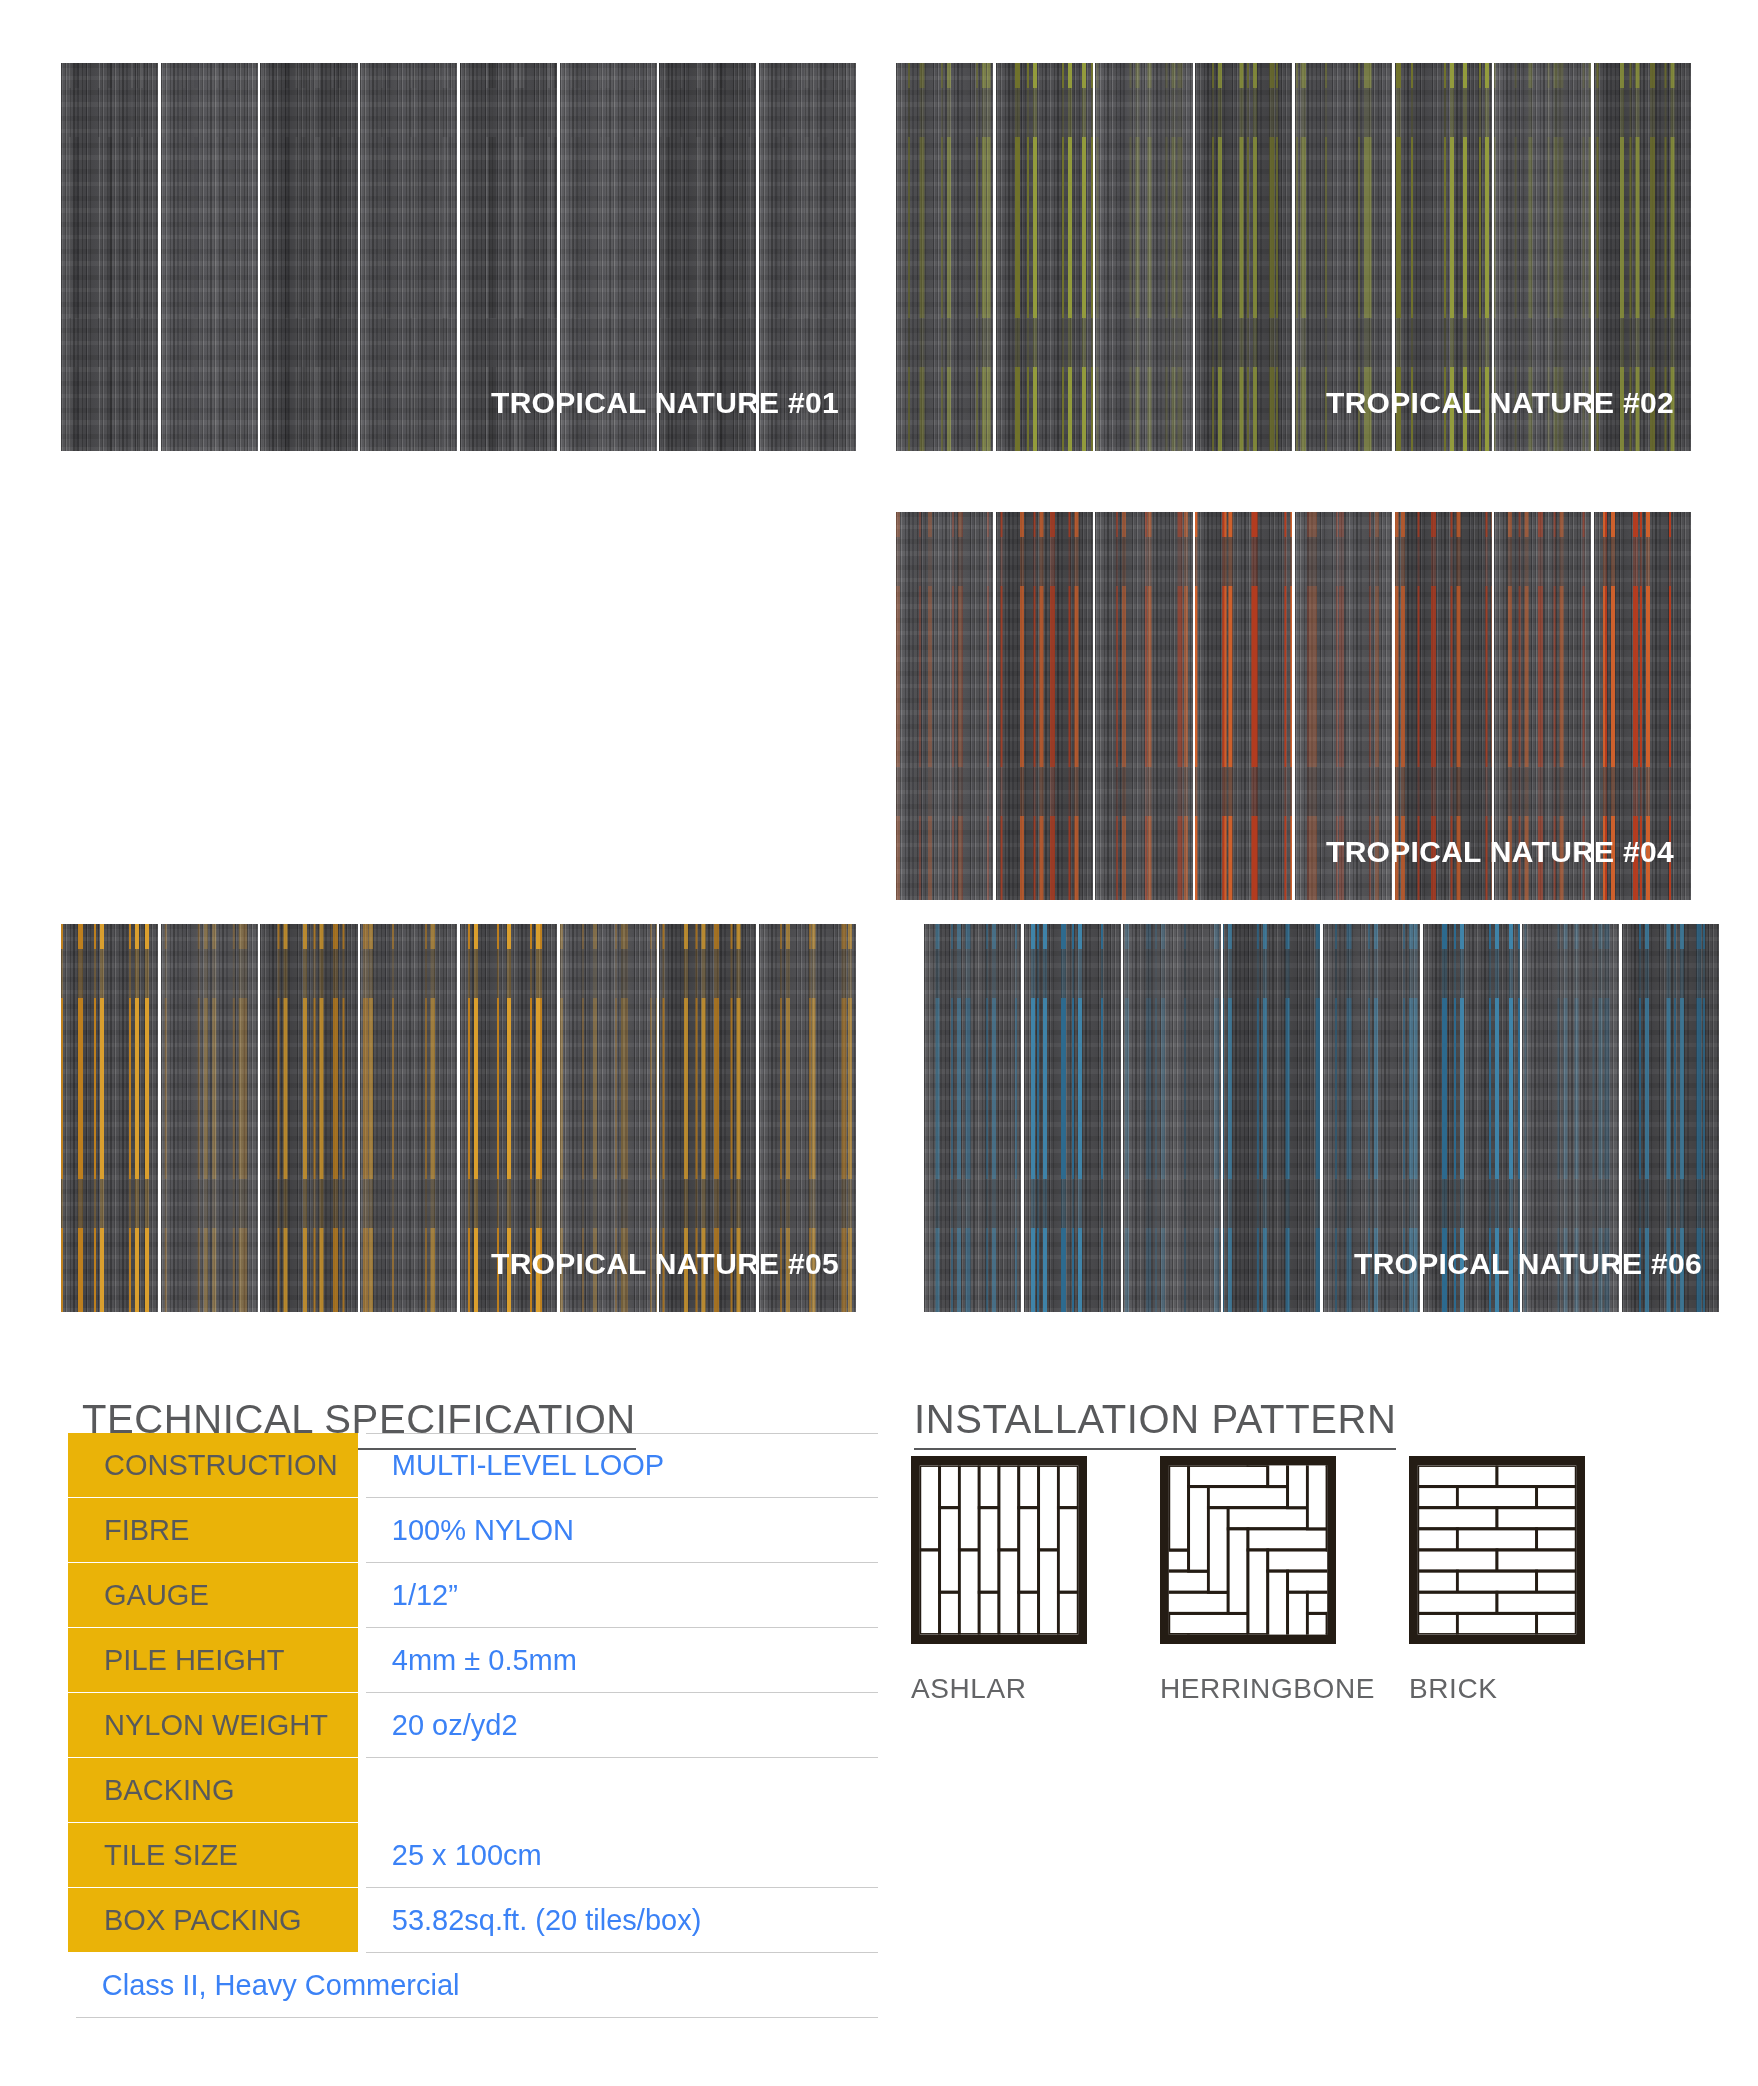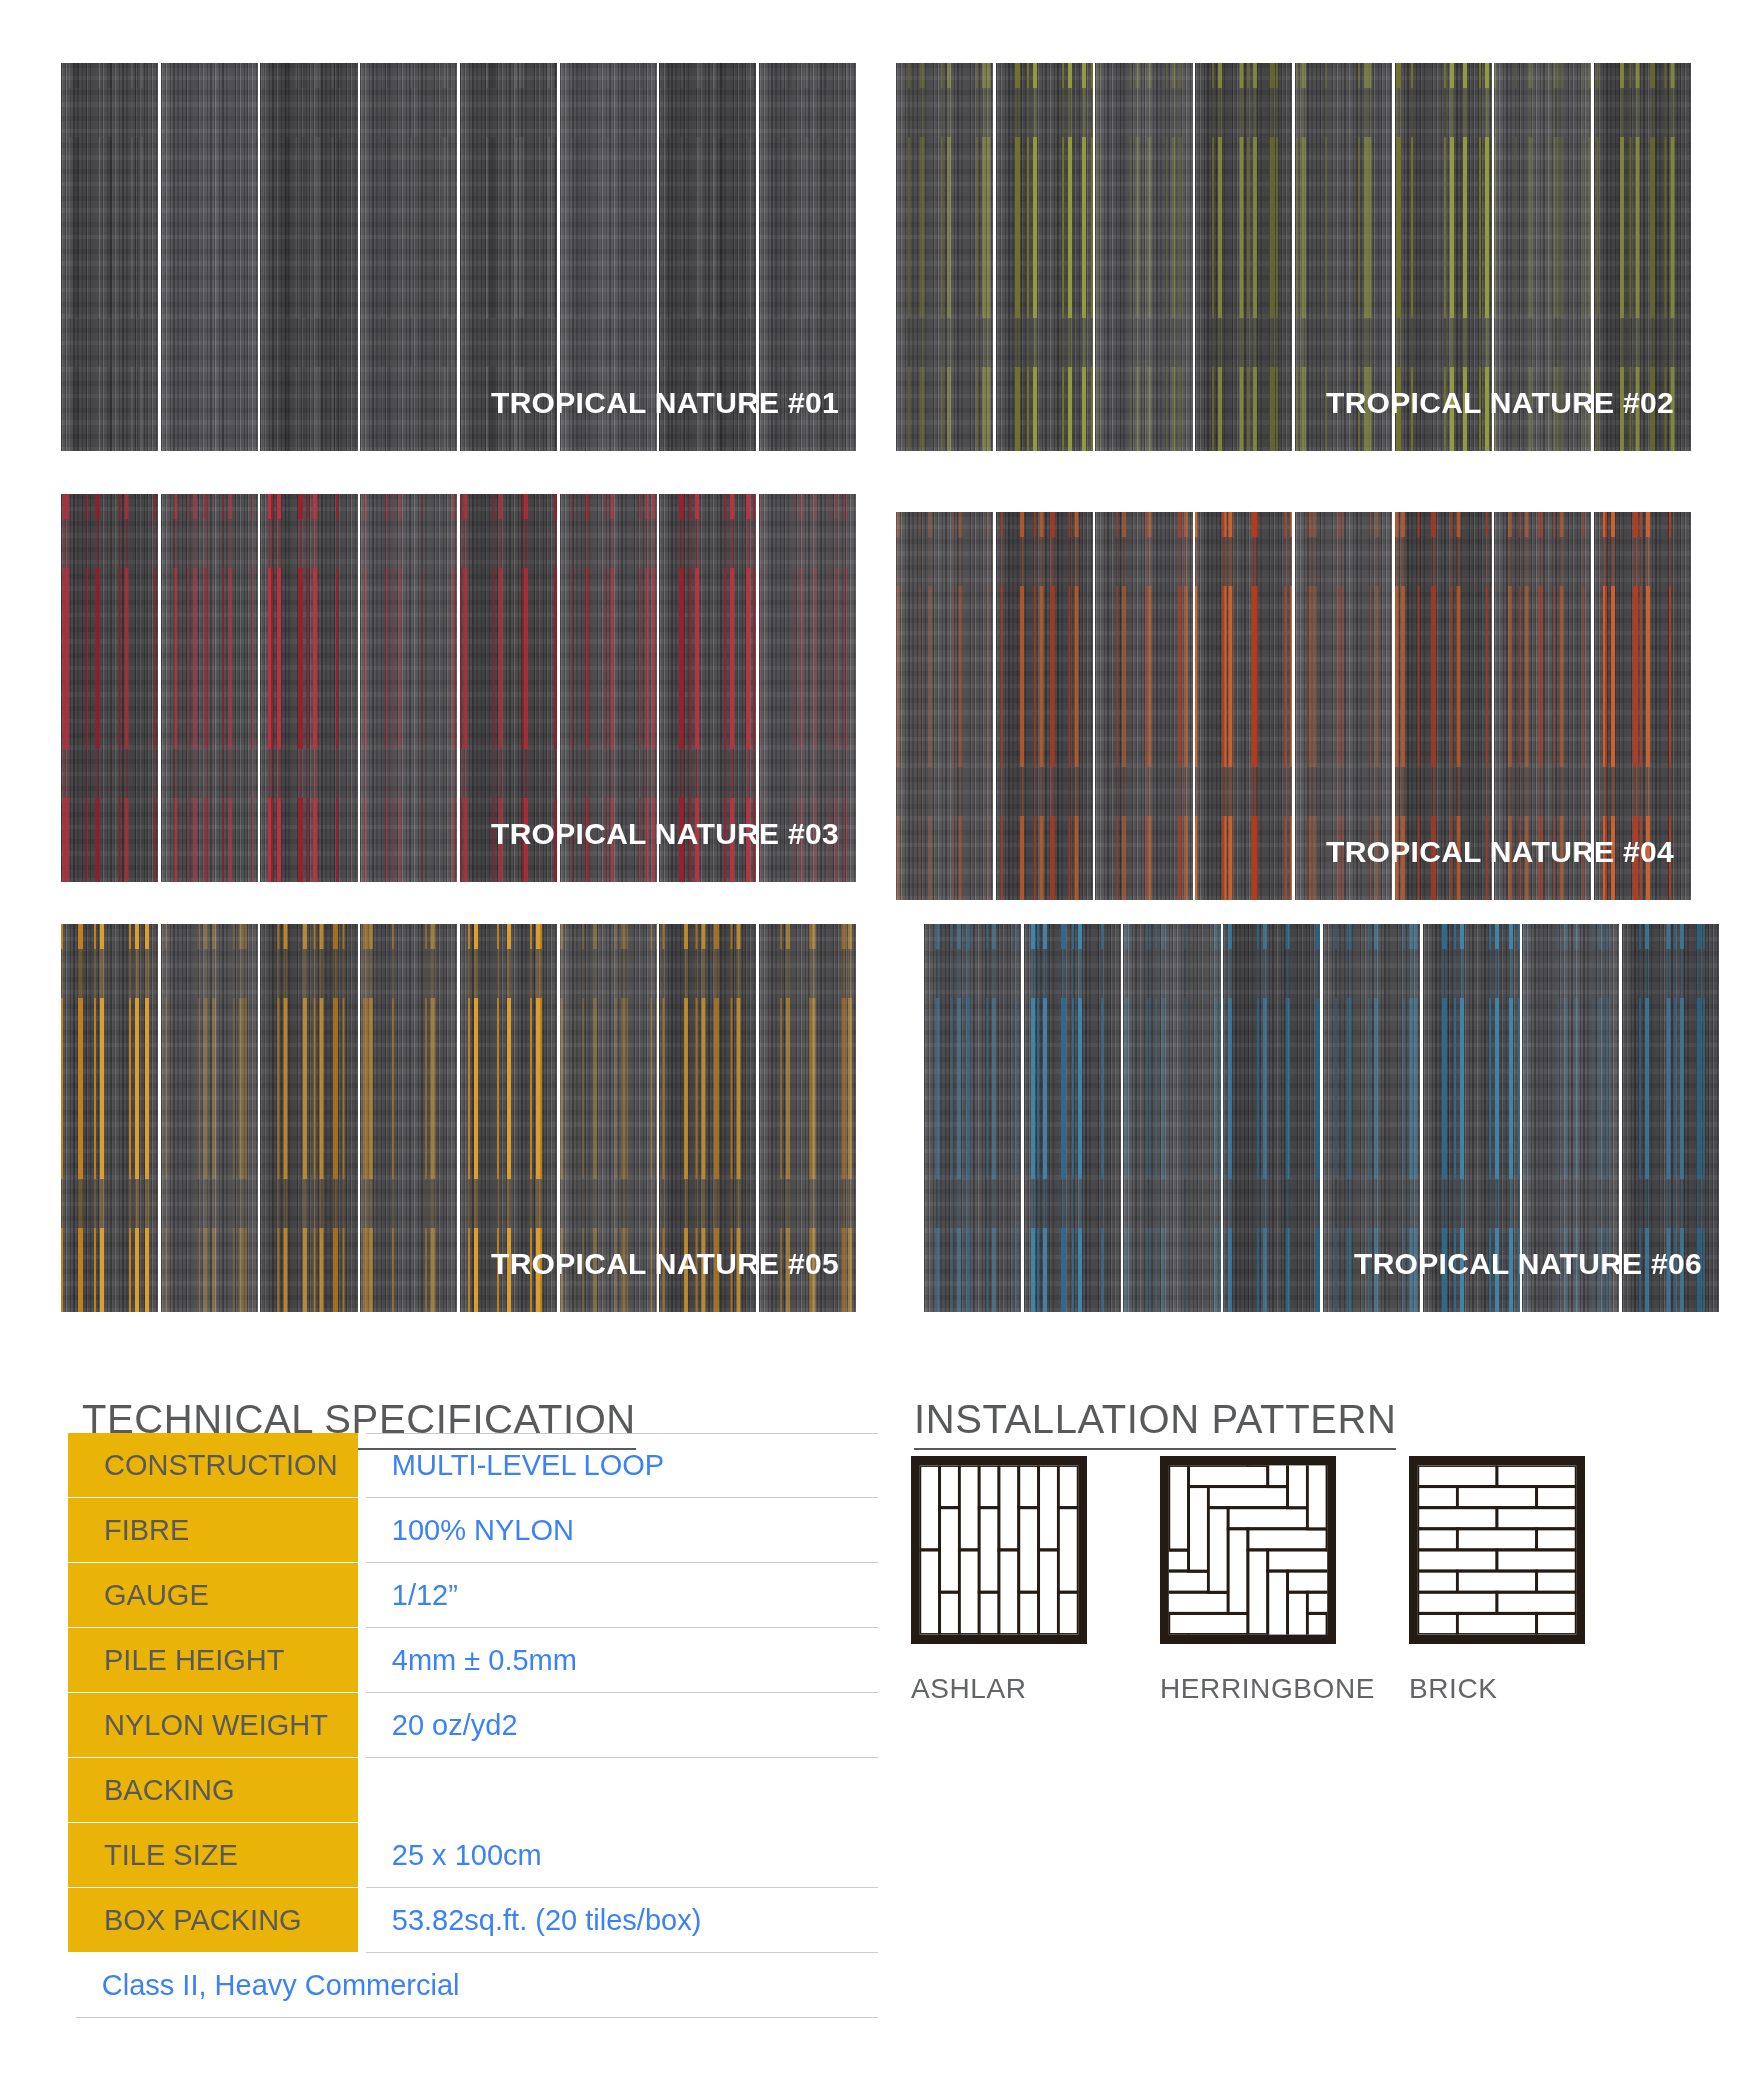--- a/index.html
+++ b/index.html
@@ -104,33 +104,20 @@
         <div class="plank v1" style="--shift: 34px;"></div>
         <div class="plank v0" style="--shift: 58px;"></div>
         <div class="plank v3" style="--shift: 4.5px;"></div>
         <div class="plank v2" style="--shift: 28.5px;"></div>
         <div class="plank v1" style="--shift: 52px;"></div>
         <div class="plank v0" style="--shift: 76px;"></div>
         <div class="plank v3" style="--shift: 22.6px;"></div>
         <div class="plank v2" style="--shift: 47px;"></div>
       </div>
     <figcaption class="swatch-label">TROPICAL NATURE #02</figcaption>
-  </figure>
-  <figure class="swatch" style="left: 61px; top: 494px; --a1: #9e1e2c; --a2: #c42f3c;">
-    <div class="planks">
-        <div class="plank v2" style="--shift: 69px;"></div>
-        <div class="plank v1" style="--shift: 15px;"></div>
-        <div class="plank v0" style="--shift: 39px;"></div>
-        <div class="plank v3" style="--shift: 63px;"></div>
-        <div class="plank v2" style="--shift: 9px;"></div>
-        <div class="plank v1" style="--shift: 33px;"></div>
-        <div class="plank v0" style="--shift: 57px;"></div>
-        <div class="plank v3" style="--shift: 3.2px;"></div>
-      </div>
-    <figcaption class="swatch-label">TROPICAL NATURE #03</figcaption>
   </figure>
   <figure class="swatch" style="left: 896px; top: 494px; margin-top: 18px; --a1: #b93c1e; --a2: #d5622b;">
     <div class="planks">
         <div class="plank v3" style="--shift: 25px;"></div>
         <div class="plank v2" style="--shift: 49px;"></div>
         <div class="plank v1" style="--shift: 73px;"></div>
         <div class="plank v0" style="--shift: 19.4px;"></div>
         <div class="plank v3" style="--shift: 43px;"></div>
         <div class="plank v2" style="--shift: 67px;"></div>
         <div class="plank v1" style="--shift: 13.6px;"></div>

